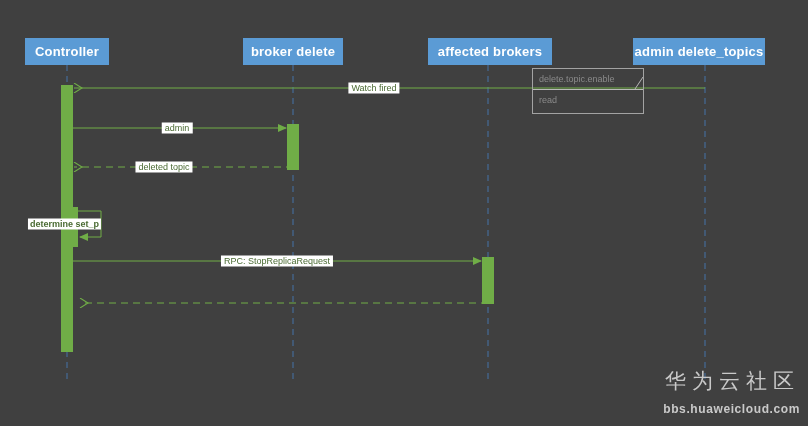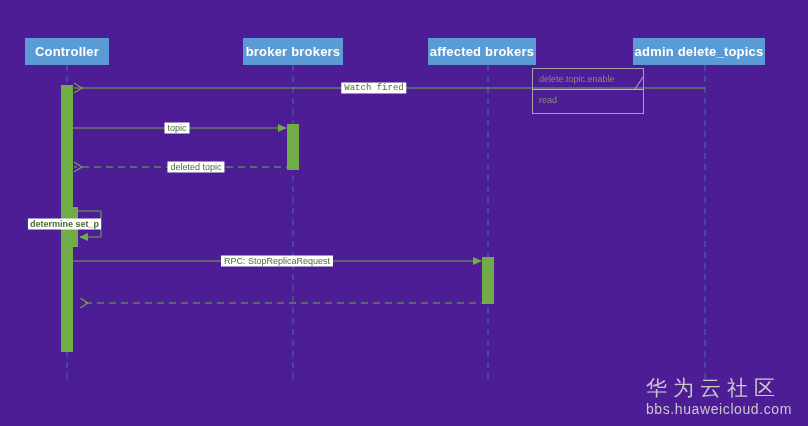--- a/index.html
+++ b/index.html
@@ -10,21 +10,21 @@
   body {
     width: 808px;
     height: 426px;
     font-family: "Liberation Sans", sans-serif;
     overflow: hidden;
   }
   #diagram {
     position: relative;
     width: 808px;
     height: 426px;
-    background: #4c1d95;
+    background: #404040;
   }
   svg.layer {
     position: absolute;
     left: 0;
     top: 0;
     width: 808px;
     height: 426px;
   }
   .participant-box {
     position: absolute;
@@ -80,38 +80,39 @@
   .note-fold {
     position: absolute;
     right: 0;
     top: 0;
     width: 12px;
     height: 20px;
     overflow: hidden;
   }
   .watermark {
     position: absolute;
-    right: 16px;
+    right: 8px;
     bottom: 10px;
-    text-align: left;
+    text-align: right;
     color: #c9c9c9;
     user-select: none;
   }
   .watermark .cn {
     font-size: 21px;
     letter-spacing: 6px;
     line-height: 24px;
     font-family: "DejaVu Sans", sans-serif;
   }
   .watermark .url {
-    font-size: 14px;
+    font-size: 12px;
     letter-spacing: 0.6px;
     line-height: 14px;
-    margin-top: 2px;
+    margin-top: 9px;
     font-family: "Liberation Sans", sans-serif;
+    font-weight: bold;
   }
 </style>
 </head>
 <body>
 
 <div id="diagram">
 
   <svg class="layer" viewBox="0 0 808 426">
     <defs>
       <marker id="arrow-right" markerWidth="9" markerHeight="9" refX="8" refY="4" orient="auto" markerUnits="userSpaceOnUse">
@@ -152,32 +153,32 @@
       <line x1="73" y1="261" x2="481" y2="261" stroke="#70ad47" stroke-width="1" marker-end="url(#arrow-right)"></line>
 
       <line x1="488" y1="303" x2="80" y2="303" stroke="#70ad47" stroke-width="1" stroke-dasharray="7,5" marker-end="url(#arrow-open-left)"></line>
     </g>
   </svg>
 
   <div class="participant-box" style="left:25px; top:38px; width:84px;">
     <span>Controller</span>
   </div>
   <div class="participant-box" style="left:243px; top:38px; width:100px;">
-    <span>broker brokers</span>
+    <span>broker delete</span>
   </div>
-  <div class="participant-box" style="left:428px; top:38px; width:108px;">
+  <div class="participant-box" style="left:428px; top:38px; width:124px;">
     <span>affected brokers</span>
   </div>
   <div class="participant-box" style="left:633px; top:38px; width:132px;">
     <span>admin delete_topics</span>
   </div>
 
-  <div class="msg-label" style="left:374px; top:88px;font-family:Liberation Mono, monospace;">Watch fired</div>
-  <div class="msg-label" style="left:177px; top:128px;">topic</div>
-  <div class="msg-label" style="left:196px; top:167px;">deleted topic</div>
+  <div class="msg-label" style="left:374px; top:88px;">Watch fired</div>
+  <div class="msg-label" style="left:177px; top:128px;">admin</div>
+  <div class="msg-label" style="left:164px; top:167px;">deleted topic</div>
   <div class="self-label" style="left:101px; top:224px;font-weight:bold;">determine set_p</div>
   <div class="msg-label" style="left:277px; top:261px;text-align:center;">RPC: StopReplicaRequest</div>
 
   <div class="note" style="left:532px; top:68px; width:112px; height:46px;">
     <div class="note-cell first">delete.topic.enable</div>
     <div class="note-fold">
       <svg width="12" height="20" viewBox="0 0 12 20">
         <path d="M12,8 L4,20" stroke="#b9b9b9" stroke-width="1" fill="none"></path>
       </svg>
     </div>

